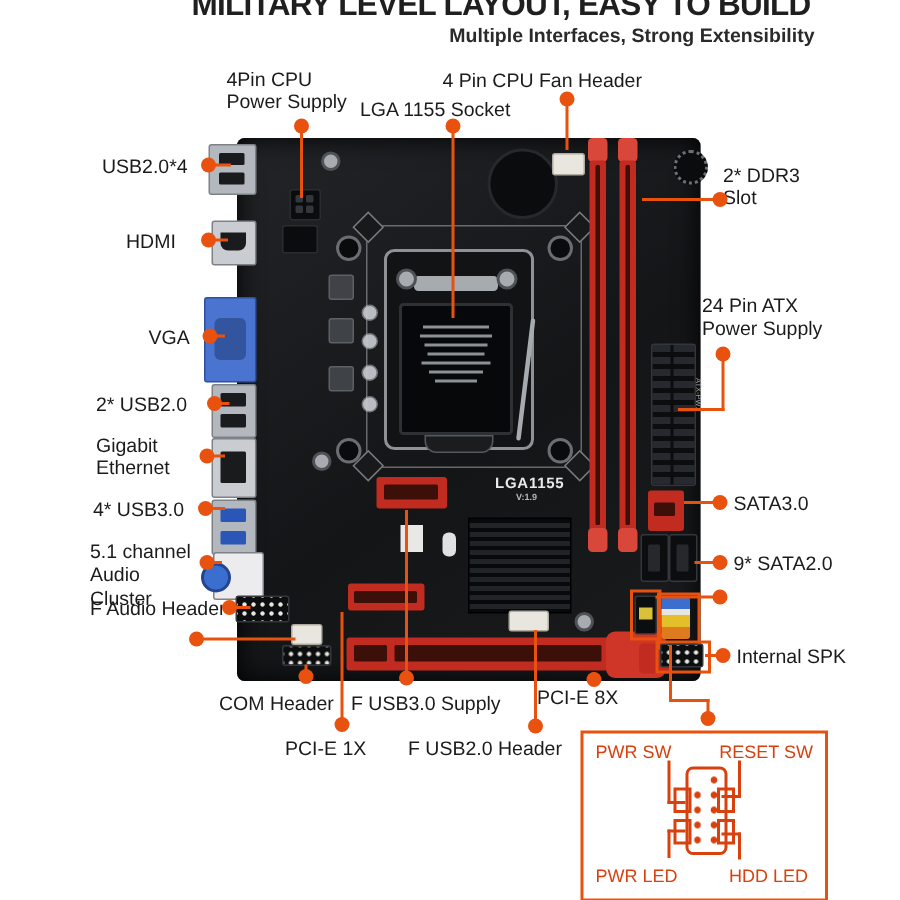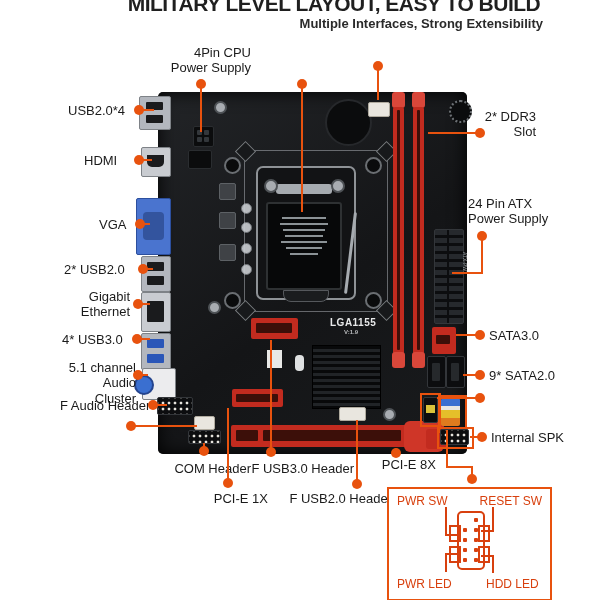--- a/index.html
+++ b/index.html
@@ -3,21 +3,21 @@
 <meta charset="utf-8">
 <style>
   html,body{margin:0;padding:0;background:#fff;}
   #canvas{position:relative;width:600px;height:600px;overflow:hidden;background:#fff;
           font-family:"Liberation Sans",sans-serif;}
   
   .title{position:absolute;left:34px;top:-8px;width:600px;text-align:center;
          font-size:21px;font-weight:bold;letter-spacing:-.5px;color:#1f1f1f;white-space:nowrap;}
   .subtitle{position:absolute;right:57px;top:16px;font-size:13px;font-weight:bold;color:#2a2a2a;}
   .lbl{position:absolute;font-size:13px;line-height:1.18;font-weight:500;color:#1b1b1b;white-space:pre-line;}
-  .c{text-align:right}
+  .c{text-align:left}
   
   .dot{position:absolute;width:10px;height:10px;border-radius:50%;background:var(--accent);}
   .hl{position:absolute;height:2px;background:var(--accent);}
   .vl{position:absolute;width:2px;background:var(--accent);}
   .hilite{position:absolute;border:2px solid var(--accent);background:transparent;}
   
   .pcb{position:absolute;left:158px;top:92px;width:309px;height:362px;border-radius:5px;
        background:linear-gradient(145deg,#222427,#141517 55%,#191b1d);box-shadow:inset 0 0 18px #000;}
   .port{position:absolute;border:1px solid #7e8287;background:#b3b7be;border-radius:2px;}
   .slotbar{position:absolute;background:#1a1b1d;border-radius:1px;}
@@ -199,31 +199,33 @@
   <div class="lbl" style="left:64px;top:262px;">2* USB2.0</div>
   <div class="lbl c" style="left:64px;top:289px;width:66px;">Gigabit
 Ethernet</div>
   <div class="lbl" style="left:62px;top:332px;">4* USB3.0</div>
   <div class="lbl c" style="left:60px;top:360px;width:76px;">5.1 channel
 Audio Cluster</div>
   <div class="lbl" style="left:60px;top:398px;">F Audio Header</div>
 
   <div class="lbl c" style="left:151px;top:45px;width:100px;">4Pin CPU
 Power Supply</div>
+  <div class="lbl c" style="left:240px;top:65px;width:125px;">LGA 1155 Socket</div>
+  <div class="lbl c" style="left:295px;top:46px;width:165px;">4 Pin CPU Fan Header</div>
 
   <div class="lbl c" style="left:482px;top:109px;width:54px;">2* DDR3
 Slot</div>
   <div class="lbl" style="left:468px;top:196px;">24 Pin ATX
 Power Supply</div>
   <div class="lbl" style="left:489px;top:328px;">SATA3.0</div>
   <div class="lbl" style="left:489px;top:368px;">9* SATA2.0</div>
   <div class="lbl" style="left:491px;top:430px;">Internal SPK</div>
 
   <div class="lbl c" style="left:146px;top:461px;width:105px;">COM Header</div>
-  <div class="lbl c" style="left:234px;top:461px;width:120px;">F USB3.0 Header</div>
+  <div class="lbl c" style="left:234px;top:461px;width:120px;">F USB3.0 Supply</div>
   <div class="lbl c" style="left:358px;top:457px;width:78px;">PCI-E 8X</div>
   <div class="lbl c" style="left:190px;top:491px;width:78px;">PCI-E 1X</div>
   <div class="lbl c" style="left:272px;top:491px;width:120px;">F USB2.0 Header</div>
 
   <div class="hl" style="left:139px;top:109px;width:15px;"></div>
     <div class="dot" style="left:134px;top:105px;"></div>
   <div class="hl" style="left:139px;top:159px;width:13px;"></div>
     <div class="dot" style="left:134px;top:155px;"></div>
   <div class="hl" style="left:140px;top:223px;width:10px;"></div>
     <div class="dot" style="left:135px;top:219px;"></div>

